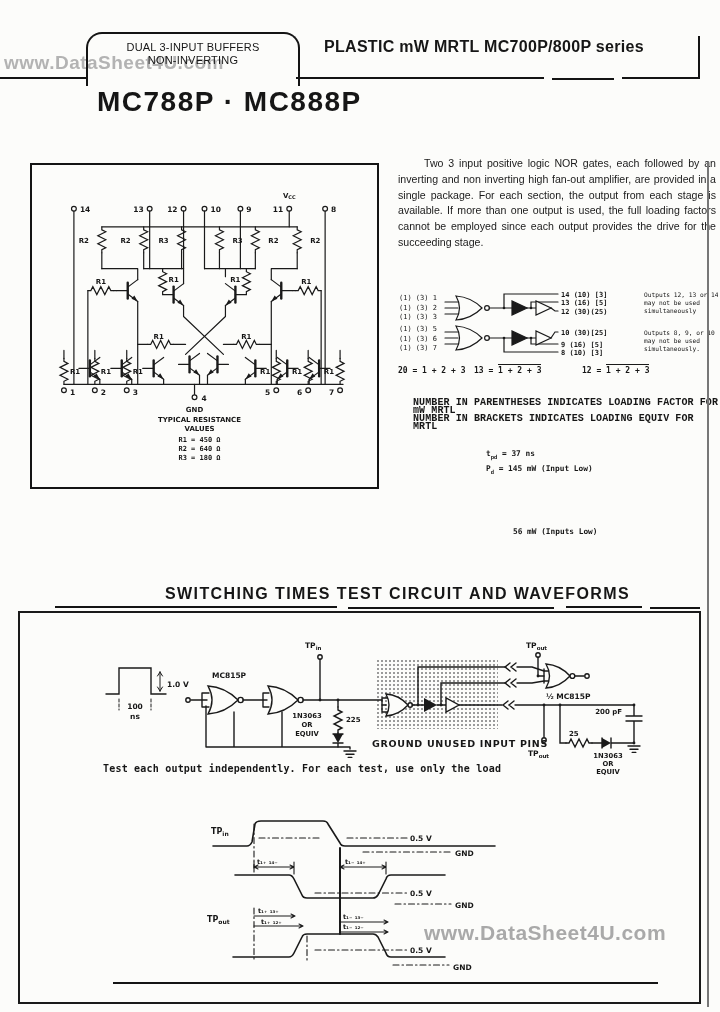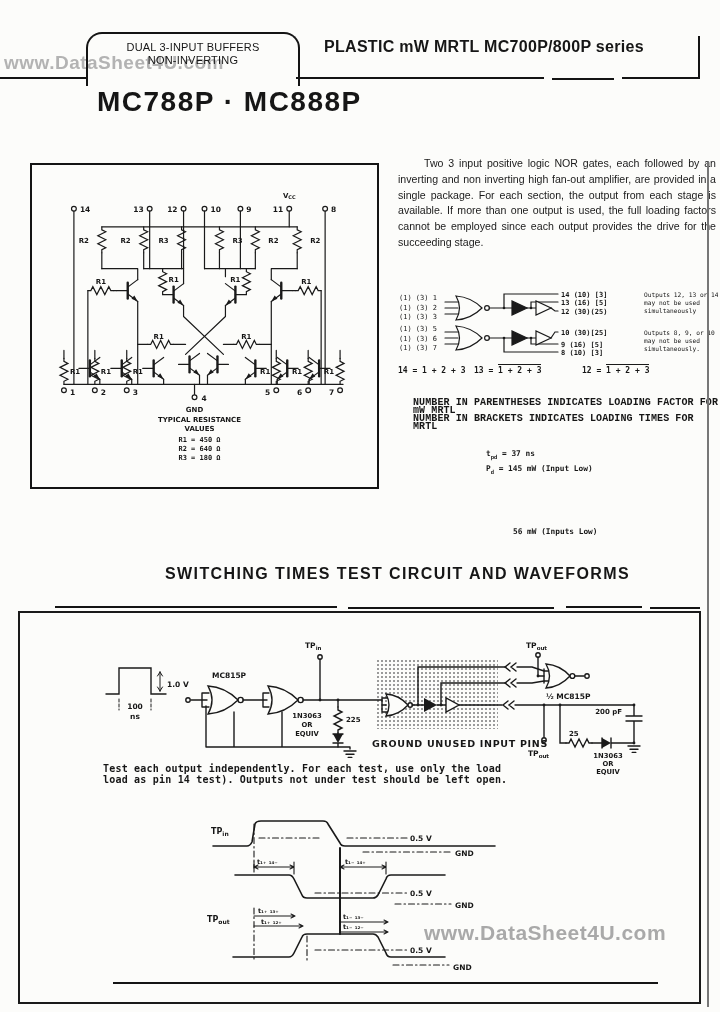--- a/index.html
+++ b/index.html
@@ -212,37 +212,37 @@
     <text x="163" y="68.5" font-size="7" font-weight="bold" class="mn"> 8 (10) [3]</text>
     <text x="246" y="11" font-size="6.2" class="mn">Outputs 12, 13 or 14</text>
     <text x="246" y="19" font-size="6.2" class="mn">may not be used</text>
     <text x="246" y="27" font-size="6.2" class="mn">simultaneously</text>
     <text x="246" y="49" font-size="6.2" class="mn">Outputs 8, 9, or 10</text>
     <text x="246" y="57" font-size="6.2" class="mn">may not be used</text>
     <text x="246" y="65" font-size="6.2" class="mn">simultaneously.</text>
   </svg>
 
   <div class="abs" style="left:398px;top:366px;width:318px;height:14px;">
-    <span class="abs eq" style="left:0;top:0;"><span>14 = </span><span>1 + 2 + 3</span></span>
+    <span class="abs eq" style="left:0;top:0;"><span>20 = </span><span>1 + 2 + 3</span></span>
     <span class="abs eq" style="left:76px;top:0;"><span>13 = </span><span class="ovl">1 + 2 + 3</span></span>
     <span class="abs eq" style="left:184px;top:0;"><span>12 = </span><span class="ovl">1 + 2 + 3</span></span>
   </div>
 
   <div class="abs ldnote" style="left:413px;top:399px;">
     <div>NUMBER IN PARENTHESES INDICATES LOADING FACTOR FOR mW MRTL</div>
-    <div>NUMBER IN BRACKETS INDICATES LOADING TIMES FOR MRTL</div>
+    <div>NUMBER IN BRACKETS INDICATES LOADING EQUIV FOR MRTL</div>
   </div>
 
   <div class="abs specs" style="left:486px;top:448px;">
     <div><span>t</span><sub>pd</sub><span> = 37 ns</span></div>
     <div><span>P</span><sub>d</sub><span> = 145 mW (Input Low)</span></div>
     <div style="padding-left:27px;margin-top:48px;">56 mW (Inputs Low)</div>
   </div>
 
-  <div class="abs sectitle" style="left:150px;top:565px;width:495px;">SWITCHING TIMES TEST CIRCUIT AND WAVEFORMS</div>
+  <div class="abs sectitle" style="left:150px;top:585px;width:495px;">SWITCHING TIMES TEST CIRCUIT AND WAVEFORMS</div>
   <div class="abs rule" style="left:55px;top:606px;width:282px;height:2px;"></div>
   <div class="abs rule" style="left:348px;top:607px;width:206px;height:2px;"></div>
   <div class="abs rule" style="left:566px;top:606px;width:76px;height:2px;"></div>
   <div class="abs rule" style="left:650px;top:607px;width:50px;height:2px;"></div>
 
   <div class="abs testbox" style="left:18px;top:611px;width:679px;height:389px;"></div>
 
   <div class="abs dut" style="left:376px;top:659px;width:122px;height:70px;"></div>
 
   <svg class="abs" style="left:20px;top:615px;" width="676" height="162" viewBox="0 0 676 162">
@@ -341,21 +341,20 @@
     <text x="549" y="121" font-size="7" font-weight="bold">25</text>
     <text x="602" y="99" font-size="7" font-weight="bold" text-anchor="end">200 pF</text>
     <text x="588" y="143" font-size="6.8" font-weight="bold" text-anchor="middle">1N3063</text>
     <text x="588" y="151" font-size="6.8" font-weight="bold" text-anchor="middle">OR</text>
     <text x="588" y="159" font-size="6.8" font-weight="bold" text-anchor="middle">EQUIV</text>
     <text x="352" y="132" font-size="9.5" font-weight="bold" letter-spacing="0.7">GROUND UNUSED INPUT PINS</text>
   </svg>
 
   <div class="abs cnote" style="left:103px;top:764px;width:430px;">
     <div>Test each output independently. For each test, use only the load</div>
-    <div>load as pin 14 test). Outputs not under test should be left open.</div>
   </div>
 
   <svg class="abs" style="left:195px;top:812px;" width="510" height="180" viewBox="0 0 510 180">
     <g stroke="#1a1a1a" fill="none" stroke-width="1.6" stroke-linecap="round" stroke-linejoin="round">
       <path d="M18,34 H52 Q55,34 57,30 L60,12 Q61,9 66,9 H128 Q132,9 133,12 L145,31 Q146,34 150,34 H300"></path>
       <path d="M40,63 H94 Q97,63 99,67 L107,83 Q108,86 112,86 H178 Q181,86 183,83 L191,67 Q192,63 196,63 H250"></path>
       <path d="M38,145 H94 Q97,145 99,141 L107,125 Q108,122 112,122 H178 Q181,122 183,125 L191,141 Q192,145 196,145 H250"></path>
       <path class="dd" d="M64,26 H126 M152,26 H212 M168,40 H256"></path>
       <path class="dd" d="M59,12 V56 M59,96 V150 M112,124 V148"></path>
       <path class="dd" d="M120,81 H212 M200,92 H256 M120,138 H212 M198,153 H254"></path>

